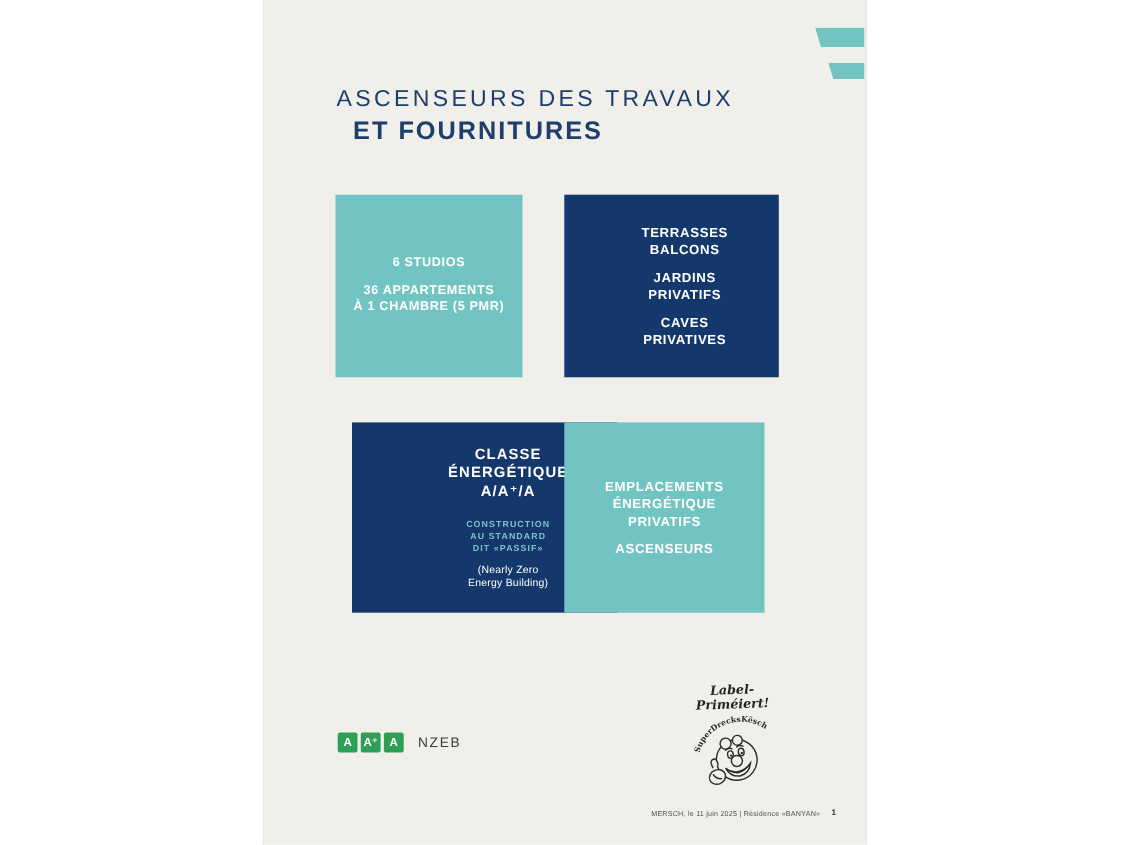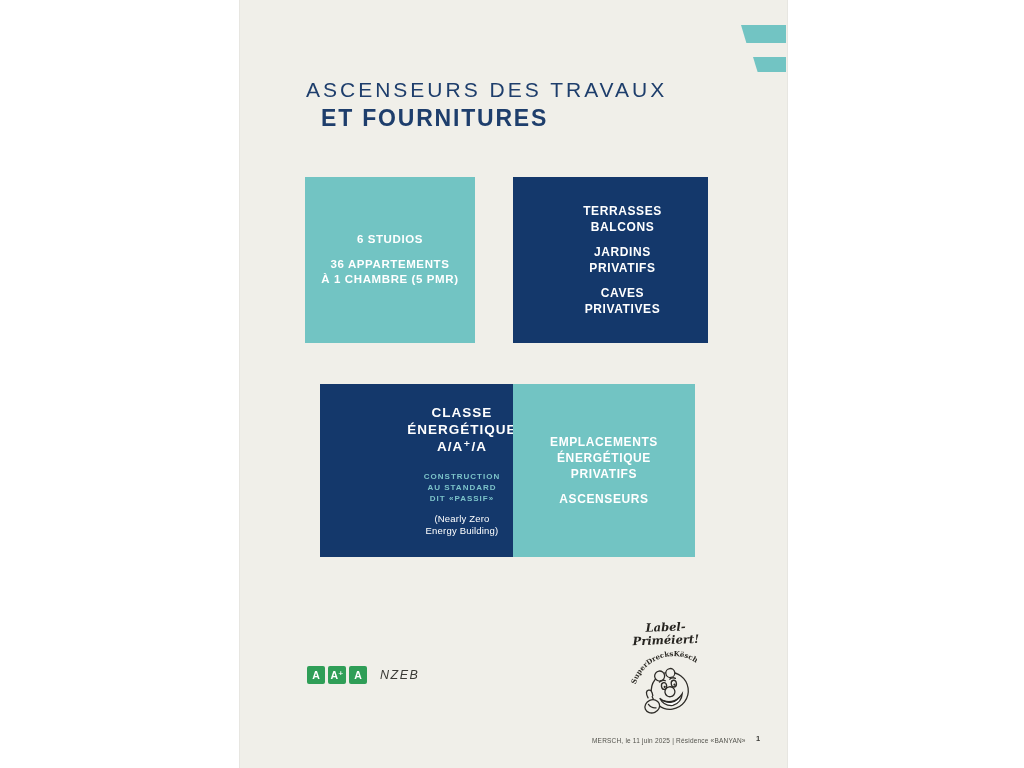--- a/index.html
+++ b/index.html
@@ -38,21 +38,21 @@
   .box3 .hline{font-size:13.5px;font-weight:700;letter-spacing:1px;line-height:17px;}
   .box3 .sline{font-size:8px;font-weight:700;letter-spacing:1px;line-height:11px;
     color:var(--teal_light,#7cc3c9);}
   .box3 .nline{font-size:9.5px;font-weight:400;letter-spacing:0.2px;line-height:12.5px;}
   .box3 .g-standard{margin-top:12px;margin-bottom:4px;}
   
   .energy-row{position:absolute;left:67px;top:666px;display:flex;align-items:center;}
   .abadge{width:18px;height:18px;margin-right:3px;border-radius:2px;
     background:var(--green,#2f9e57);color:#fff;font-size:10.5px;font-weight:700;
     display:flex;align-items:center;justify-content:center;}
-  .nzeb{margin-left:10px;font-size:12.5px;letter-spacing:1.5px;color:#3b3b36;font-style:italic;}
+  .nzeb{margin-left:10px;font-size:12.5px;letter-spacing:1.5px;color:#3b3b36;}
   
   .stamp{position:absolute;left:384px;top:621px;width:86px;text-align:center;
     color:#262420;transform:rotate(-2deg);}
   .stamp-label{font-family:"DejaVu Serif","Liberation Serif",serif;
     font-style:italic;font-weight:700;font-size:11.5px;line-height:13px;}
   .stamp svg{margin-top:1px;transform:rotate(-6deg);}
   
   .footer-info{position:absolute;left:352px;top:737px;font-size:6.5px;
     letter-spacing:0.2px;color:#52524c;white-space:nowrap;}
   .footer-page{position:absolute;left:516px;top:734px;font-size:7.5px;

